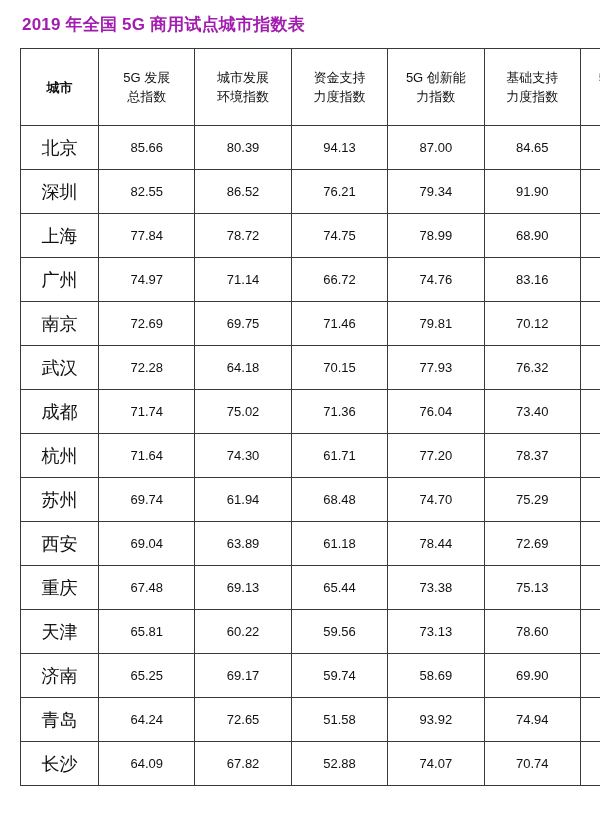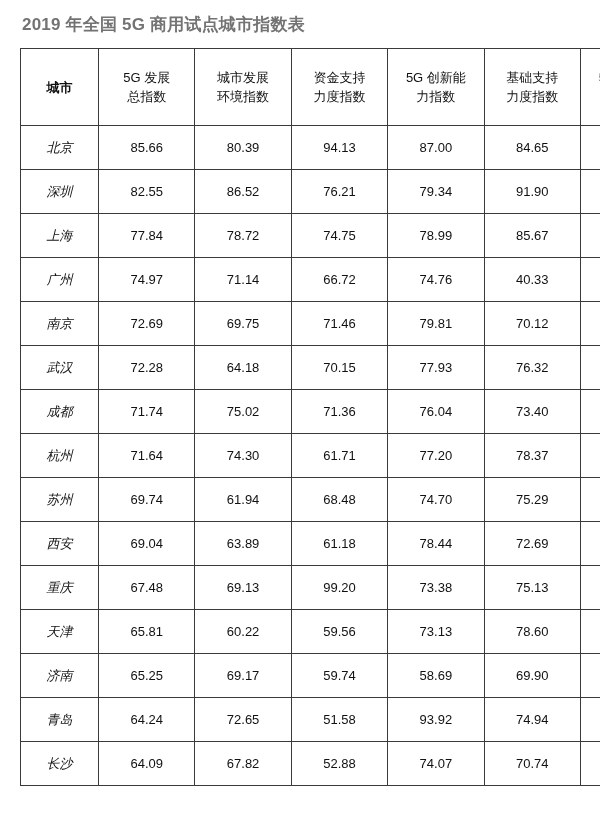--- a/index.html
+++ b/index.html
@@ -17,21 +17,21 @@
   .page {
     position: relative;
     width: 600px;
     height: 825px;
     box-sizing: border-box;
     padding: 12px 20px 0 20px;
   }
   .title {
     font-size: 17px;
     font-weight: bold;
-    color: #737373;
+    color: #a21caf;
     letter-spacing: 0.2px;
     line-height: 22px;
     margin: 2px 0 12px 2px;
     white-space: nowrap;
   }
   table.index-table {
     border-collapse: collapse;
     width: 560px;
     table-layout: fixed;
     background: #ffffff;
@@ -57,22 +57,21 @@
   th.city-head {
     font-weight: bold;
     font-size: 13.5px;
     margin-left: 20px;
   }
   tbody td {
     height: 43px;
     font-weight: normal;
   }
   tbody td.city-cell {
-    font-size: 13px;
-    font-style: italic;
+    font-size: 18px;
   }
   tbody td.num {
     font-size: 13px;
   }
   col.c-city { width: 78px; }
   col.c-num  { width: 96.4px; }
 </style>
 </head>
 <body>
 
@@ -139,30 +138,30 @@
         <td class="num">79.34</td>
         <td class="num">91.90</td>
         <td class="num">85.06</td>
       </tr>
       <tr>
         <td class="city-cell">上海</td>
         <td class="num">77.84</td>
         <td class="num">78.72</td>
         <td class="num">74.75</td>
         <td class="num">78.99</td>
-        <td class="num">85.67</td>
+        <td class="num">68.90</td>
         <td class="num">72.44</td>
       </tr>
       <tr>
         <td class="city-cell">广州</td>
         <td class="num">74.97</td>
         <td class="num">71.14</td>
         <td class="num">66.72</td>
         <td class="num">74.76</td>
-        <td class="num">40.33</td>
+        <td class="num">83.16</td>
         <td class="num">82.35</td>
       </tr>
       <tr>
         <td class="city-cell">南京</td>
         <td class="num">72.69</td>
         <td class="num">69.75</td>
         <td class="num">71.46</td>
         <td class="num">79.81</td>
         <td class="num">70.12</td>
         <td class="num">64.05</td>
@@ -209,21 +208,21 @@
         <td class="num">63.89</td>
         <td class="num">61.18</td>
         <td class="num">78.44</td>
         <td class="num">72.69</td>
         <td class="num">60.52</td>
       </tr>
       <tr>
         <td class="city-cell">重庆</td>
         <td class="num">67.48</td>
         <td class="num">69.13</td>
-        <td class="num">99.20</td>
+        <td class="num">65.44</td>
         <td class="num">73.38</td>
         <td class="num">75.13</td>
         <td class="num">60.46</td>
       </tr>
       <tr>
         <td class="city-cell">天津</td>
         <td class="num">65.81</td>
         <td class="num">60.22</td>
         <td class="num">59.56</td>
         <td class="num">73.13</td>

